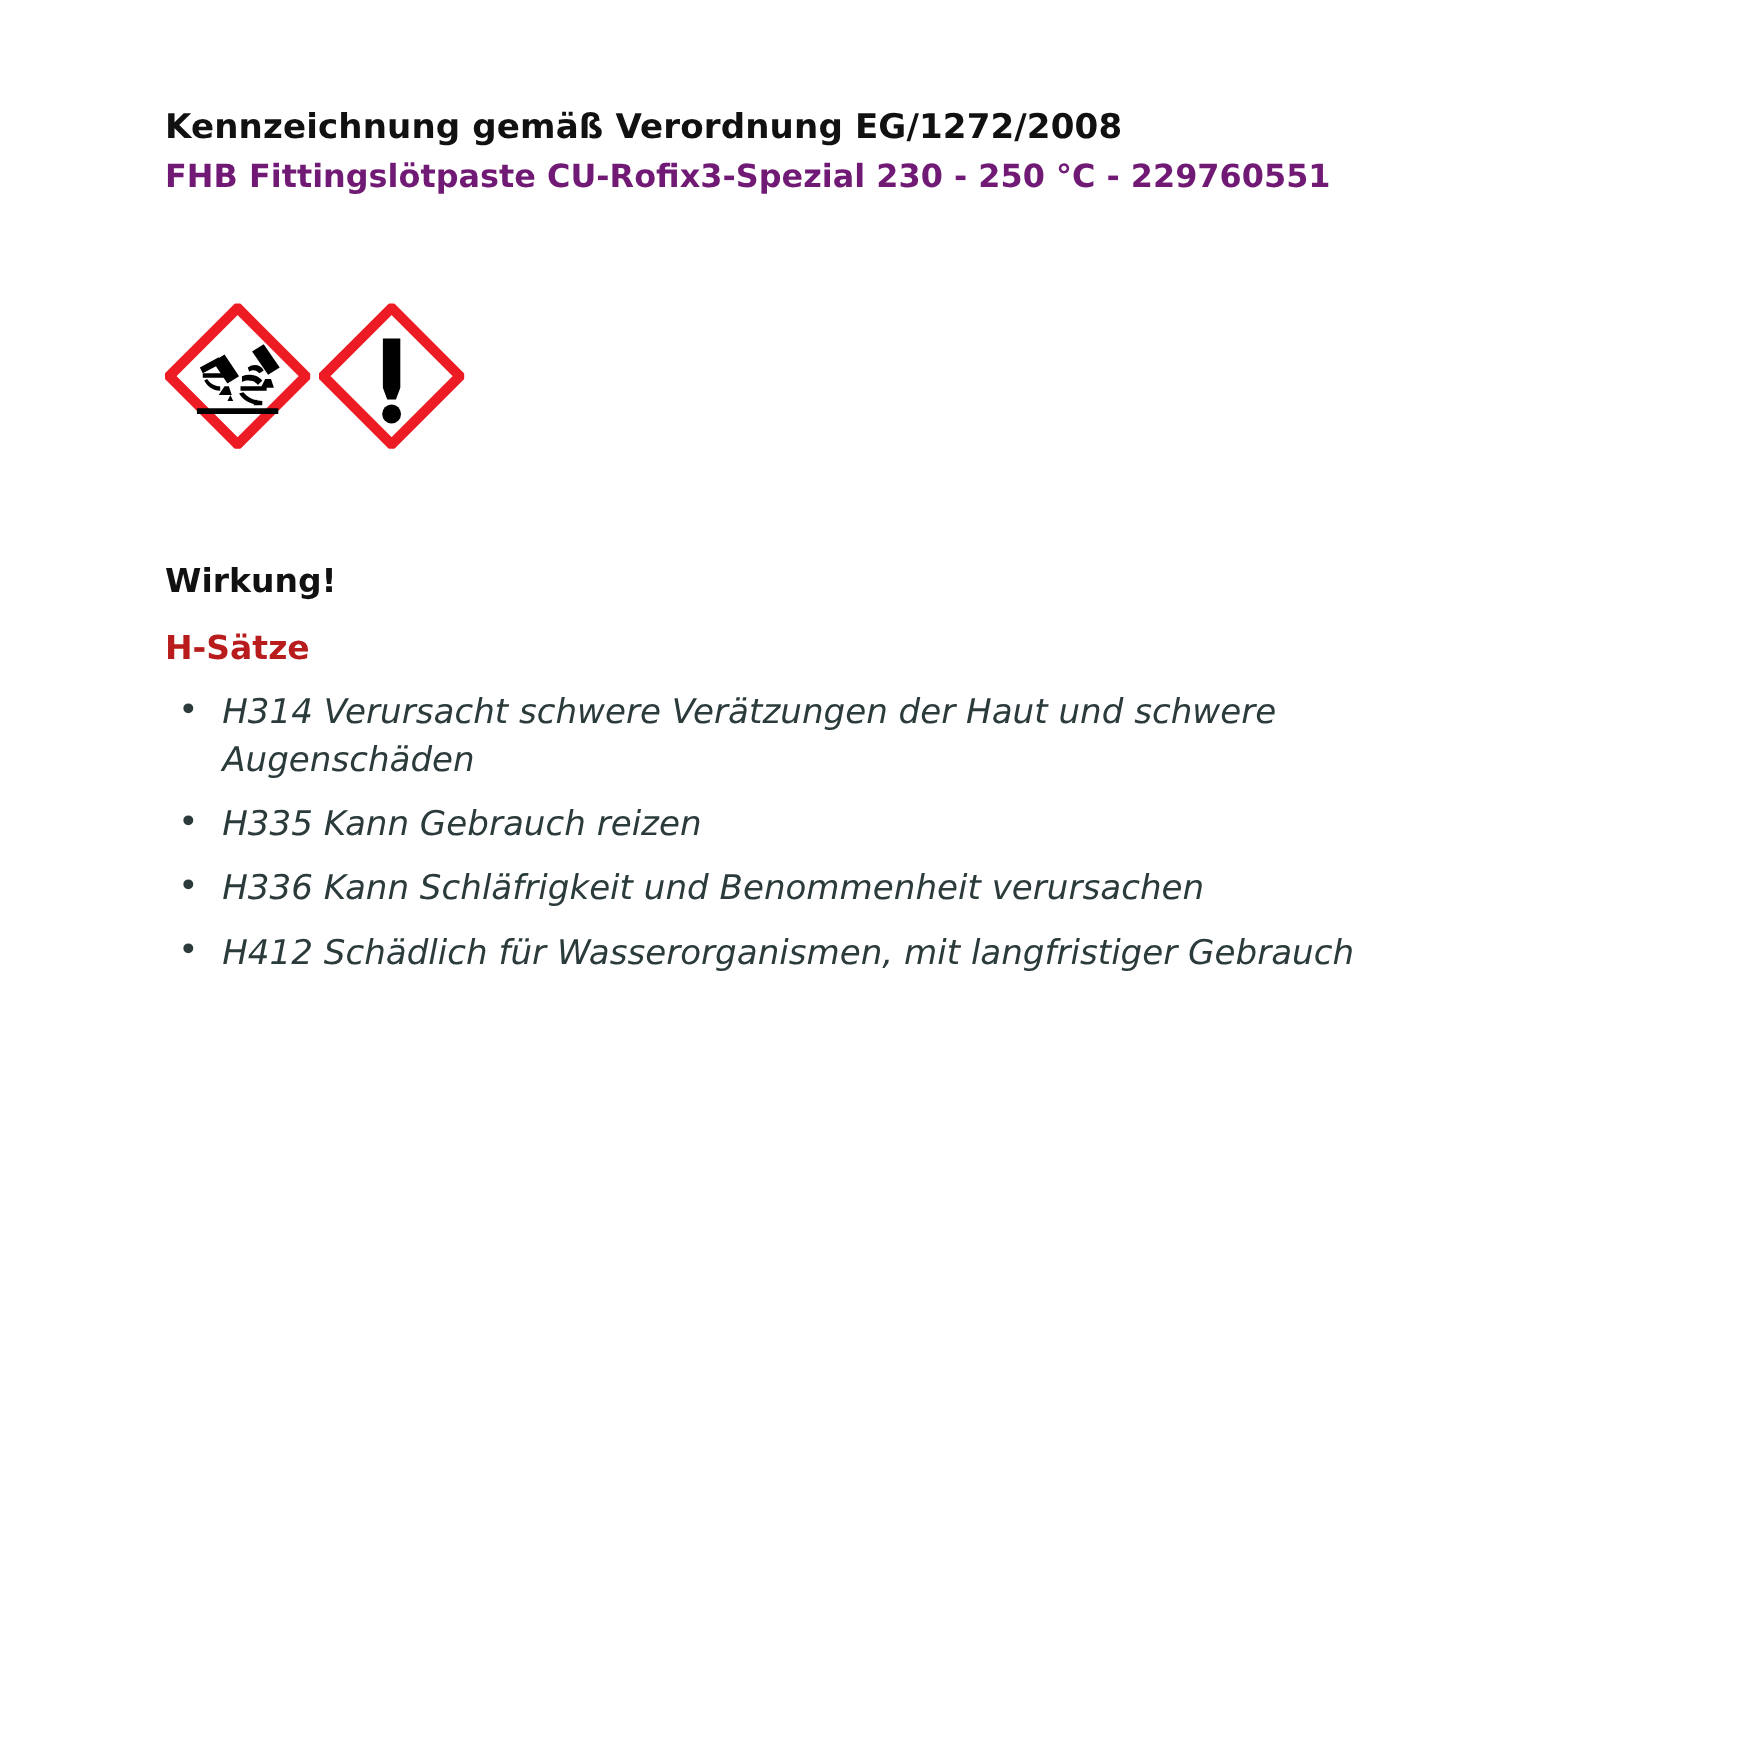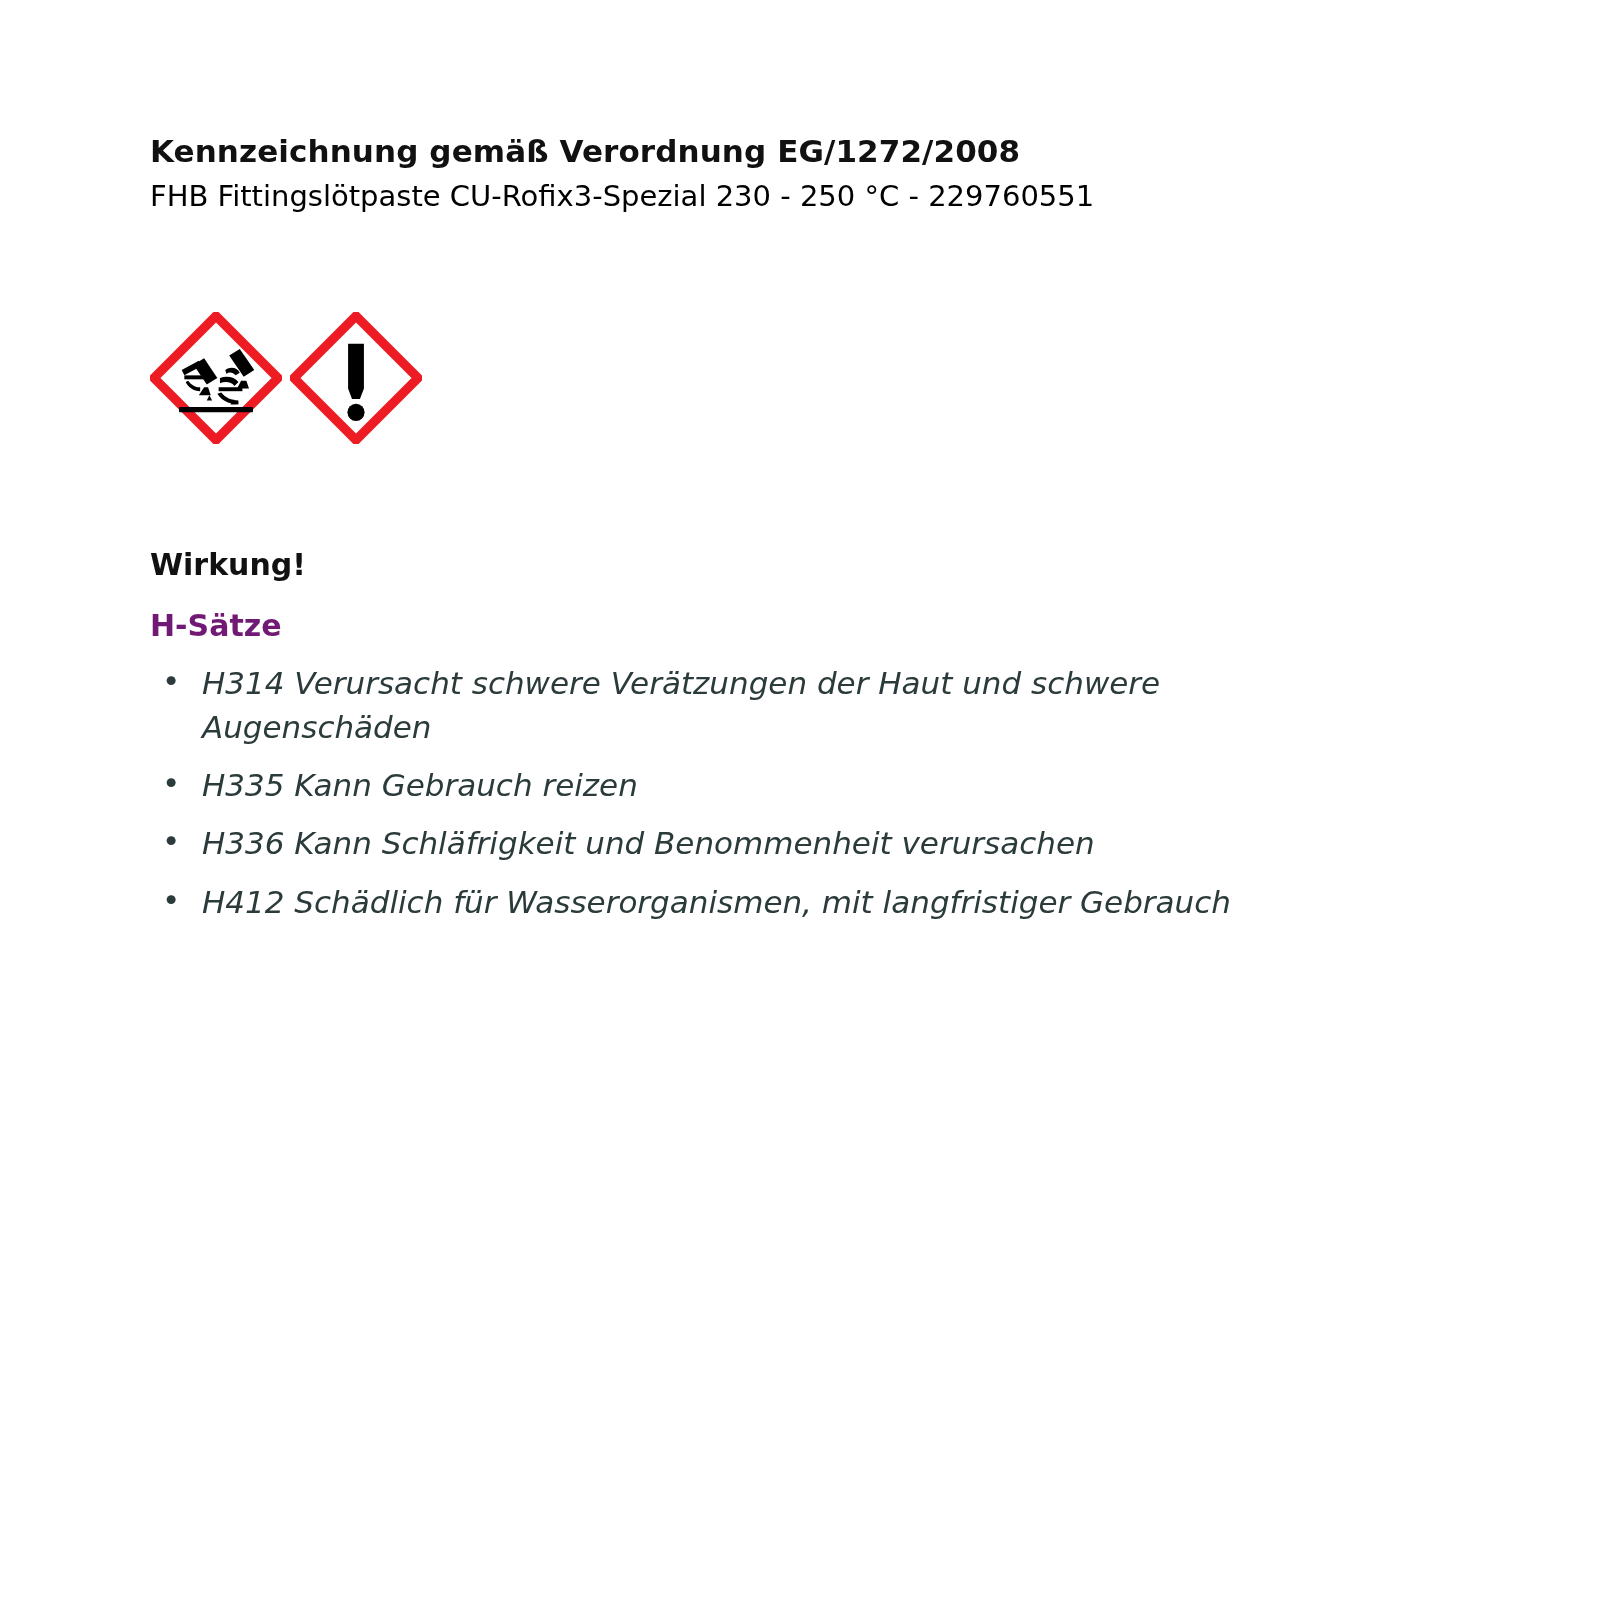--- a/index.html
+++ b/index.html
@@ -13,34 +13,33 @@
     font-family: "DejaVu Sans", "Liberation Sans", sans-serif;
     color: #1a1a1a;
     overflow: hidden;
   }
   .page {
     position: relative;
     width: 1600px;
     height: 1356px;
     box-sizing: border-box;
     padding: 95px 150px 0 150px;
-    margin-top: 36px;
   }
   .doc-title {
     font-size: 31px;
     font-weight: bold;
     letter-spacing: 0.1px;
     color: #111111;
     line-height: 1.3;
     margin: 0 0 6px 0;
   }
   .doc-subtitle {
     font-size: 29px;
-    font-weight: normal;
-    color: #000000;
+    font-weight: bold;
+    color: #701a75;
     line-height: 1.35;
     margin: 0;
   }
   .pictograms {
     margin-top: 96px;
     display: flex;
     align-items: flex-start;
     gap: 8px;
     height: 135px;
   }
@@ -52,21 +51,21 @@
   .signal-word {
     margin-top: 100px;
     font-size: 30px;
     font-weight: bold;
     color: #111111;
   }
   .section-heading {
     margin-top: 26px;
     font-size: 30px;
     font-weight: bold;
-    color: #701a75;
+    color: #b91c1c;
   }
   ul.h-list {
     list-style: none;
     margin: 18px 0 0 0;
     padding: 0;
   }
   ul.h-list li {
     position: relative;
     padding-left: 52px;
     font-size: 31px;

